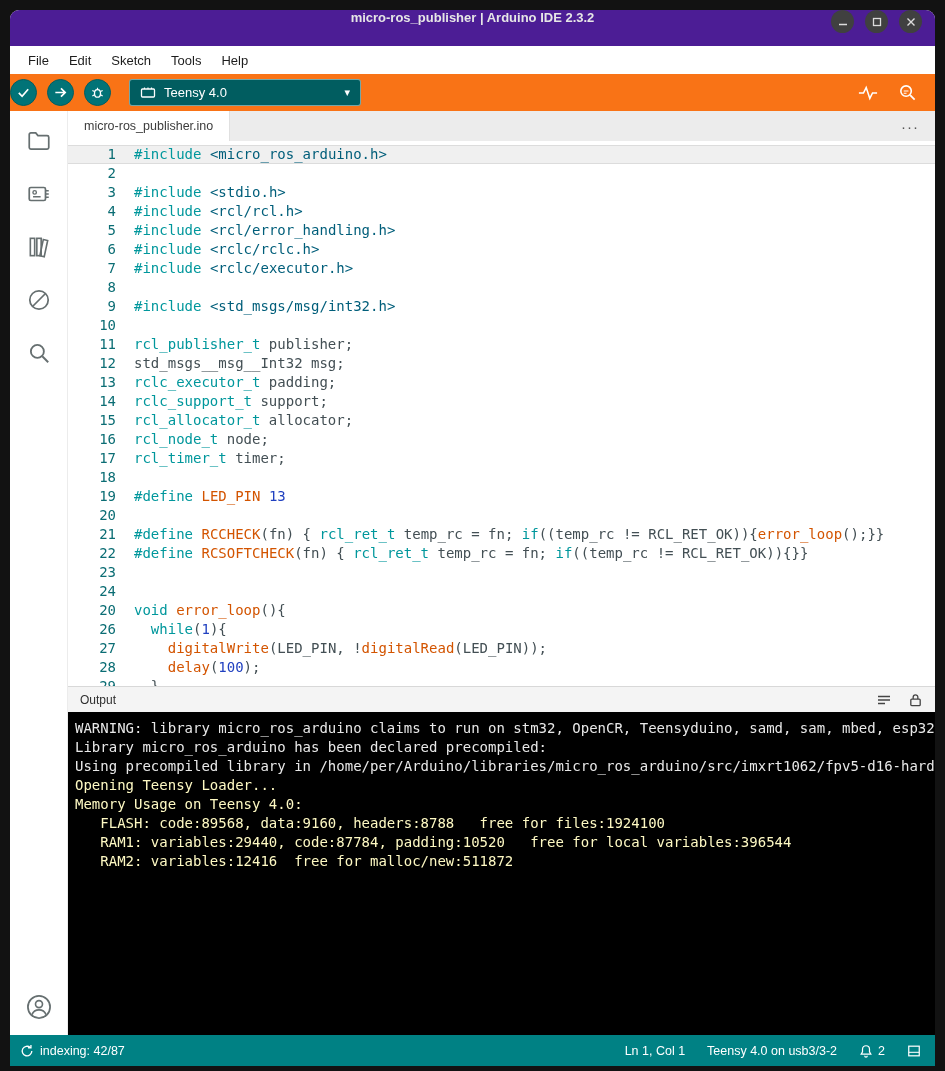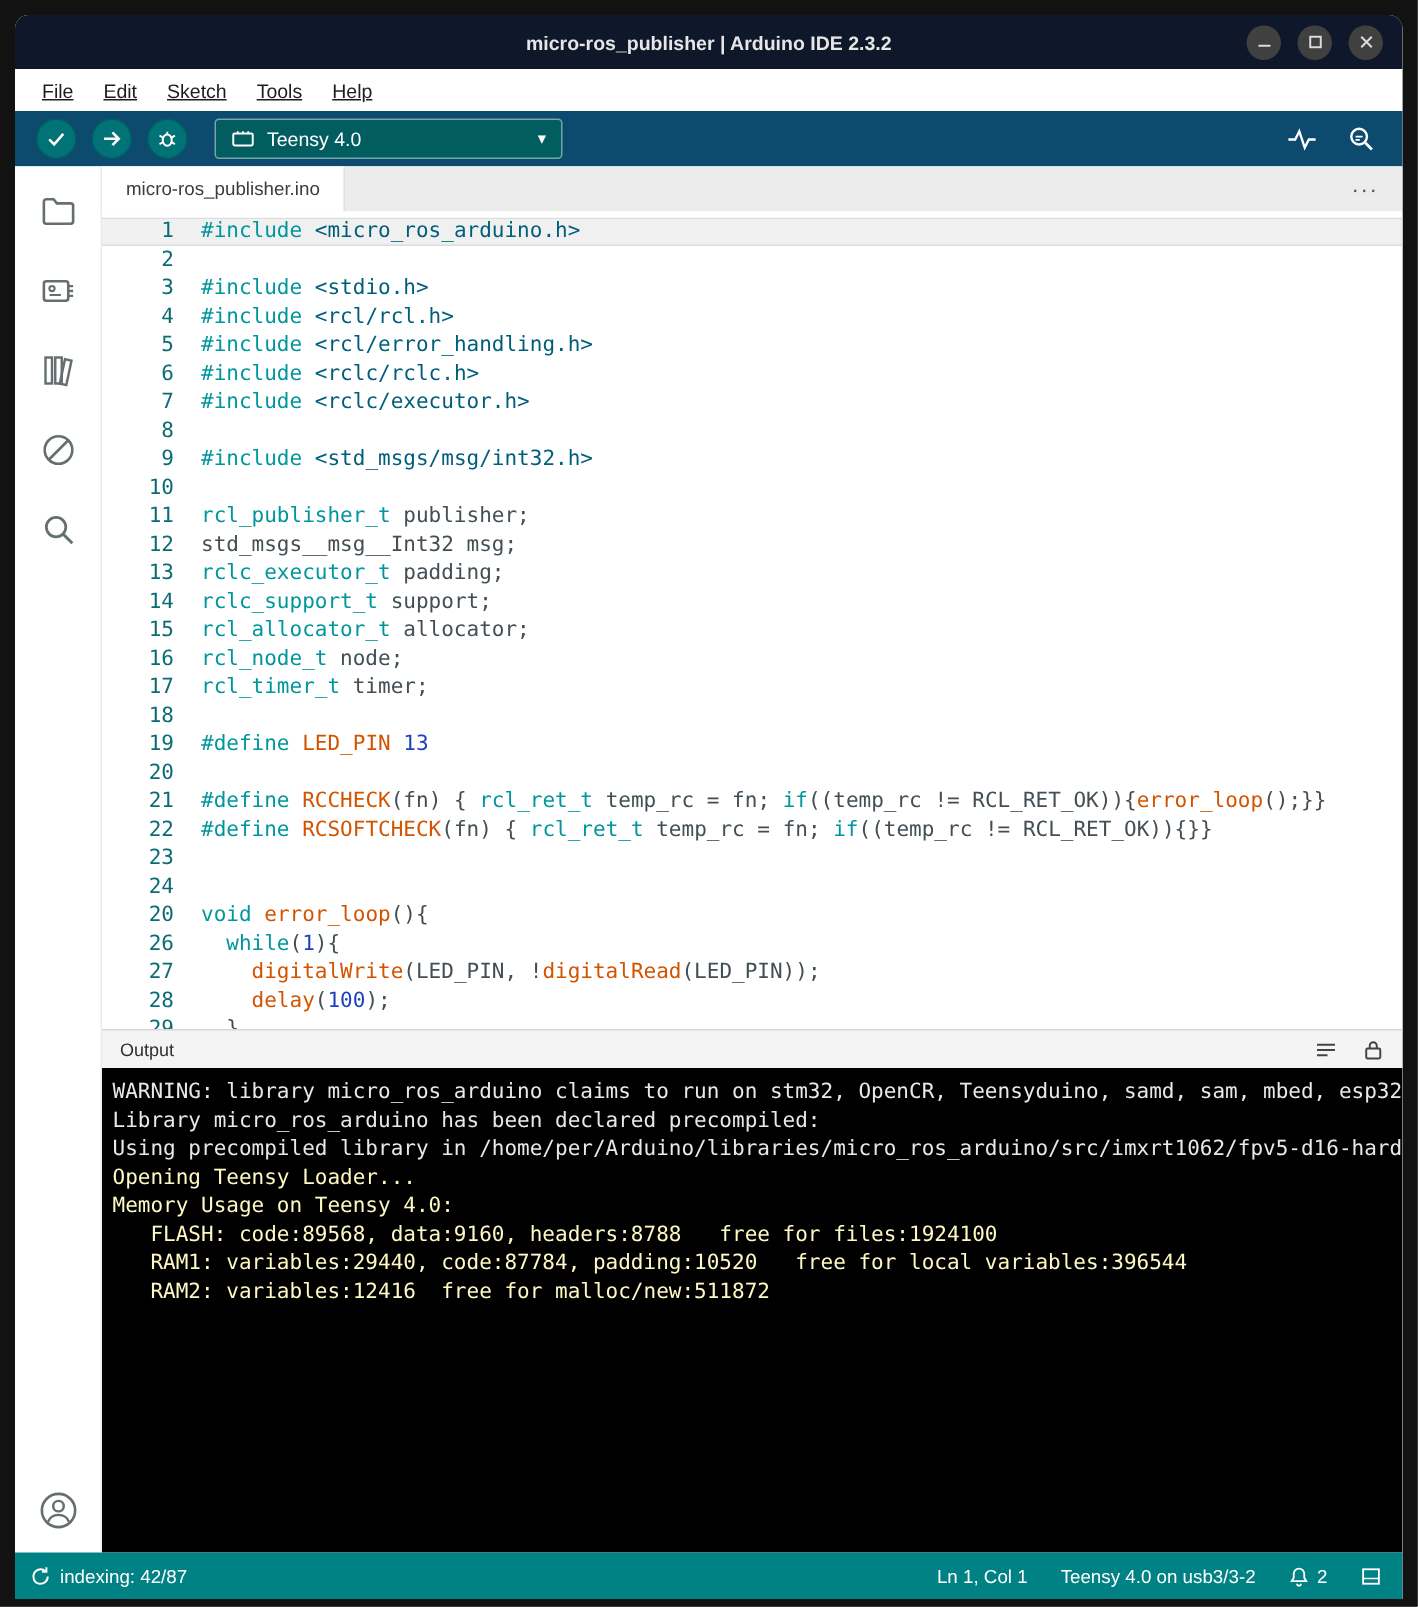--- a/index.html
+++ b/index.html
@@ -4,38 +4,38 @@
 <style>
   * { box-sizing: border-box; margin: 0; padding: 0; }
   html,body { width:945px; height:1071px; overflow:hidden; background:#121212;
               font-family:"Liberation Sans", sans-serif; }
   .frame { position:relative; width:945px; height:1071px; background:#121212; }
   .window { position:absolute; left:10px; top:10px; width:925px; height:1056px;
             display:flex; flex-direction:column; border-radius:9px 9px 0 0; overflow:hidden;
             background:#ffffff; }
 
   
-  .titlebar { position:relative; height:36px; background:#0f172a; flex:none;
-              display:flex; align-items:center; }
+  .titlebar { position:relative; height:36px; background:#4c1d95; flex:none;
+              display:flex; }
   .title { position:absolute; left:0; right:0; text-align:center; color:#e6e6e6;
            font-size:13px; font-weight:bold; }
   .win-controls { margin-left:auto; display:flex; gap:11px; padding-right:13px; z-index:2; }
   .win-btn { width:23px; height:23px; border-radius:50%; background:#404040;
              display:flex; align-items:center; justify-content:center; color:#dcdcdc; }
   .win-btn svg { display:block; }
 
   
   .menubar { height:28px; background:#ffffff; flex:none; display:flex; align-items:center;
              padding-left:8px; }
   .menu-item { padding:0 10px; font-size:13px; color:#1d1d1d; height:100%;
-               display:flex; align-items:center;text-decoration:underline; }
-
-  
-  .toolbar { height:37px; background:#0c4a6e; flex:none; display:flex; align-items:center;
-             padding-left:14px; }
+               display:flex; align-items:center; }
+
+  
+  .toolbar { height:37px; background:#f97316; flex:none; display:flex; align-items:center;
+             }
   .tb-btn { width:27px; height:27px; border-radius:50%; background:#017377;
             border:1px solid #015e62; display:flex; align-items:center; justify-content:center;
             margin-right:10px; color:#ffffff; flex:none; }
   .board-select { margin-left:8px; height:27px; width:232px; background:#015d60;
                   border:1px solid rgba(255,255,255,0.45); border-radius:3px;
                   display:flex; align-items:center; padding:0 10px; color:#ffffff; }
   .board-select .label { font-size:13px; margin-left:8px; }
   .board-select .caret { margin-left:auto; font-size:11px; }
   .toolbar-right { margin-left:auto; display:flex; align-items:center; gap:20px;
                    padding-right:18px; color:#ffffff; }

